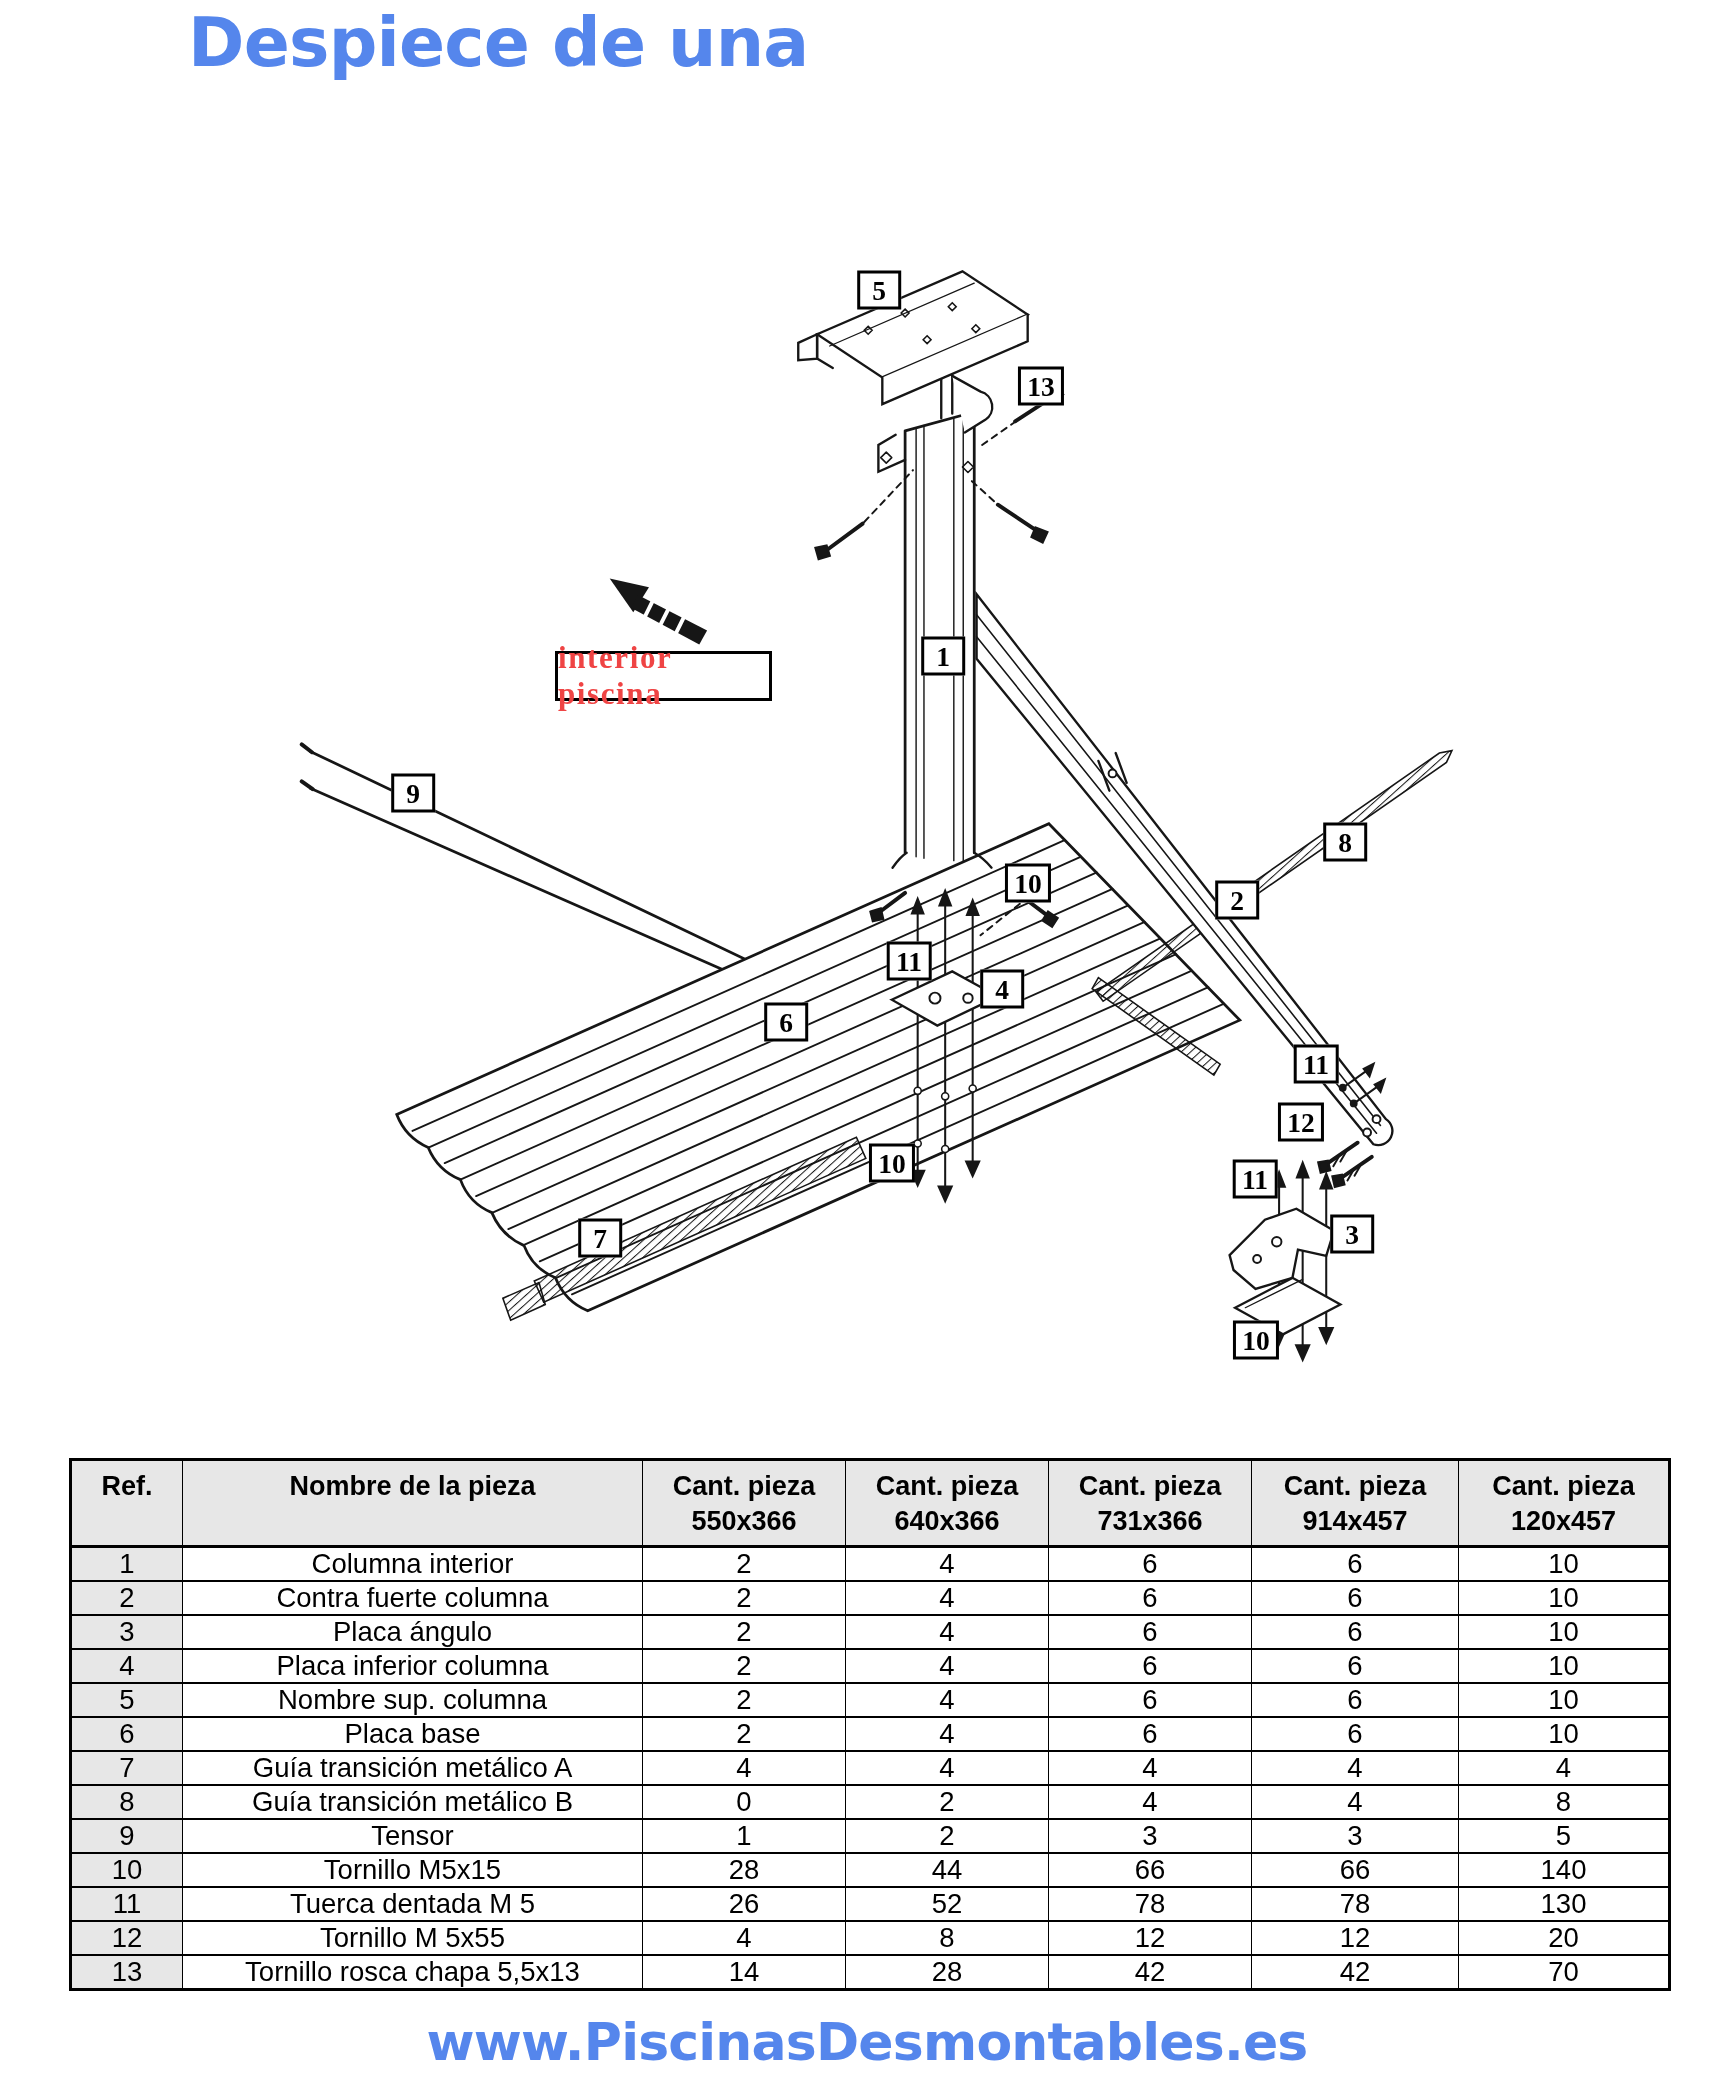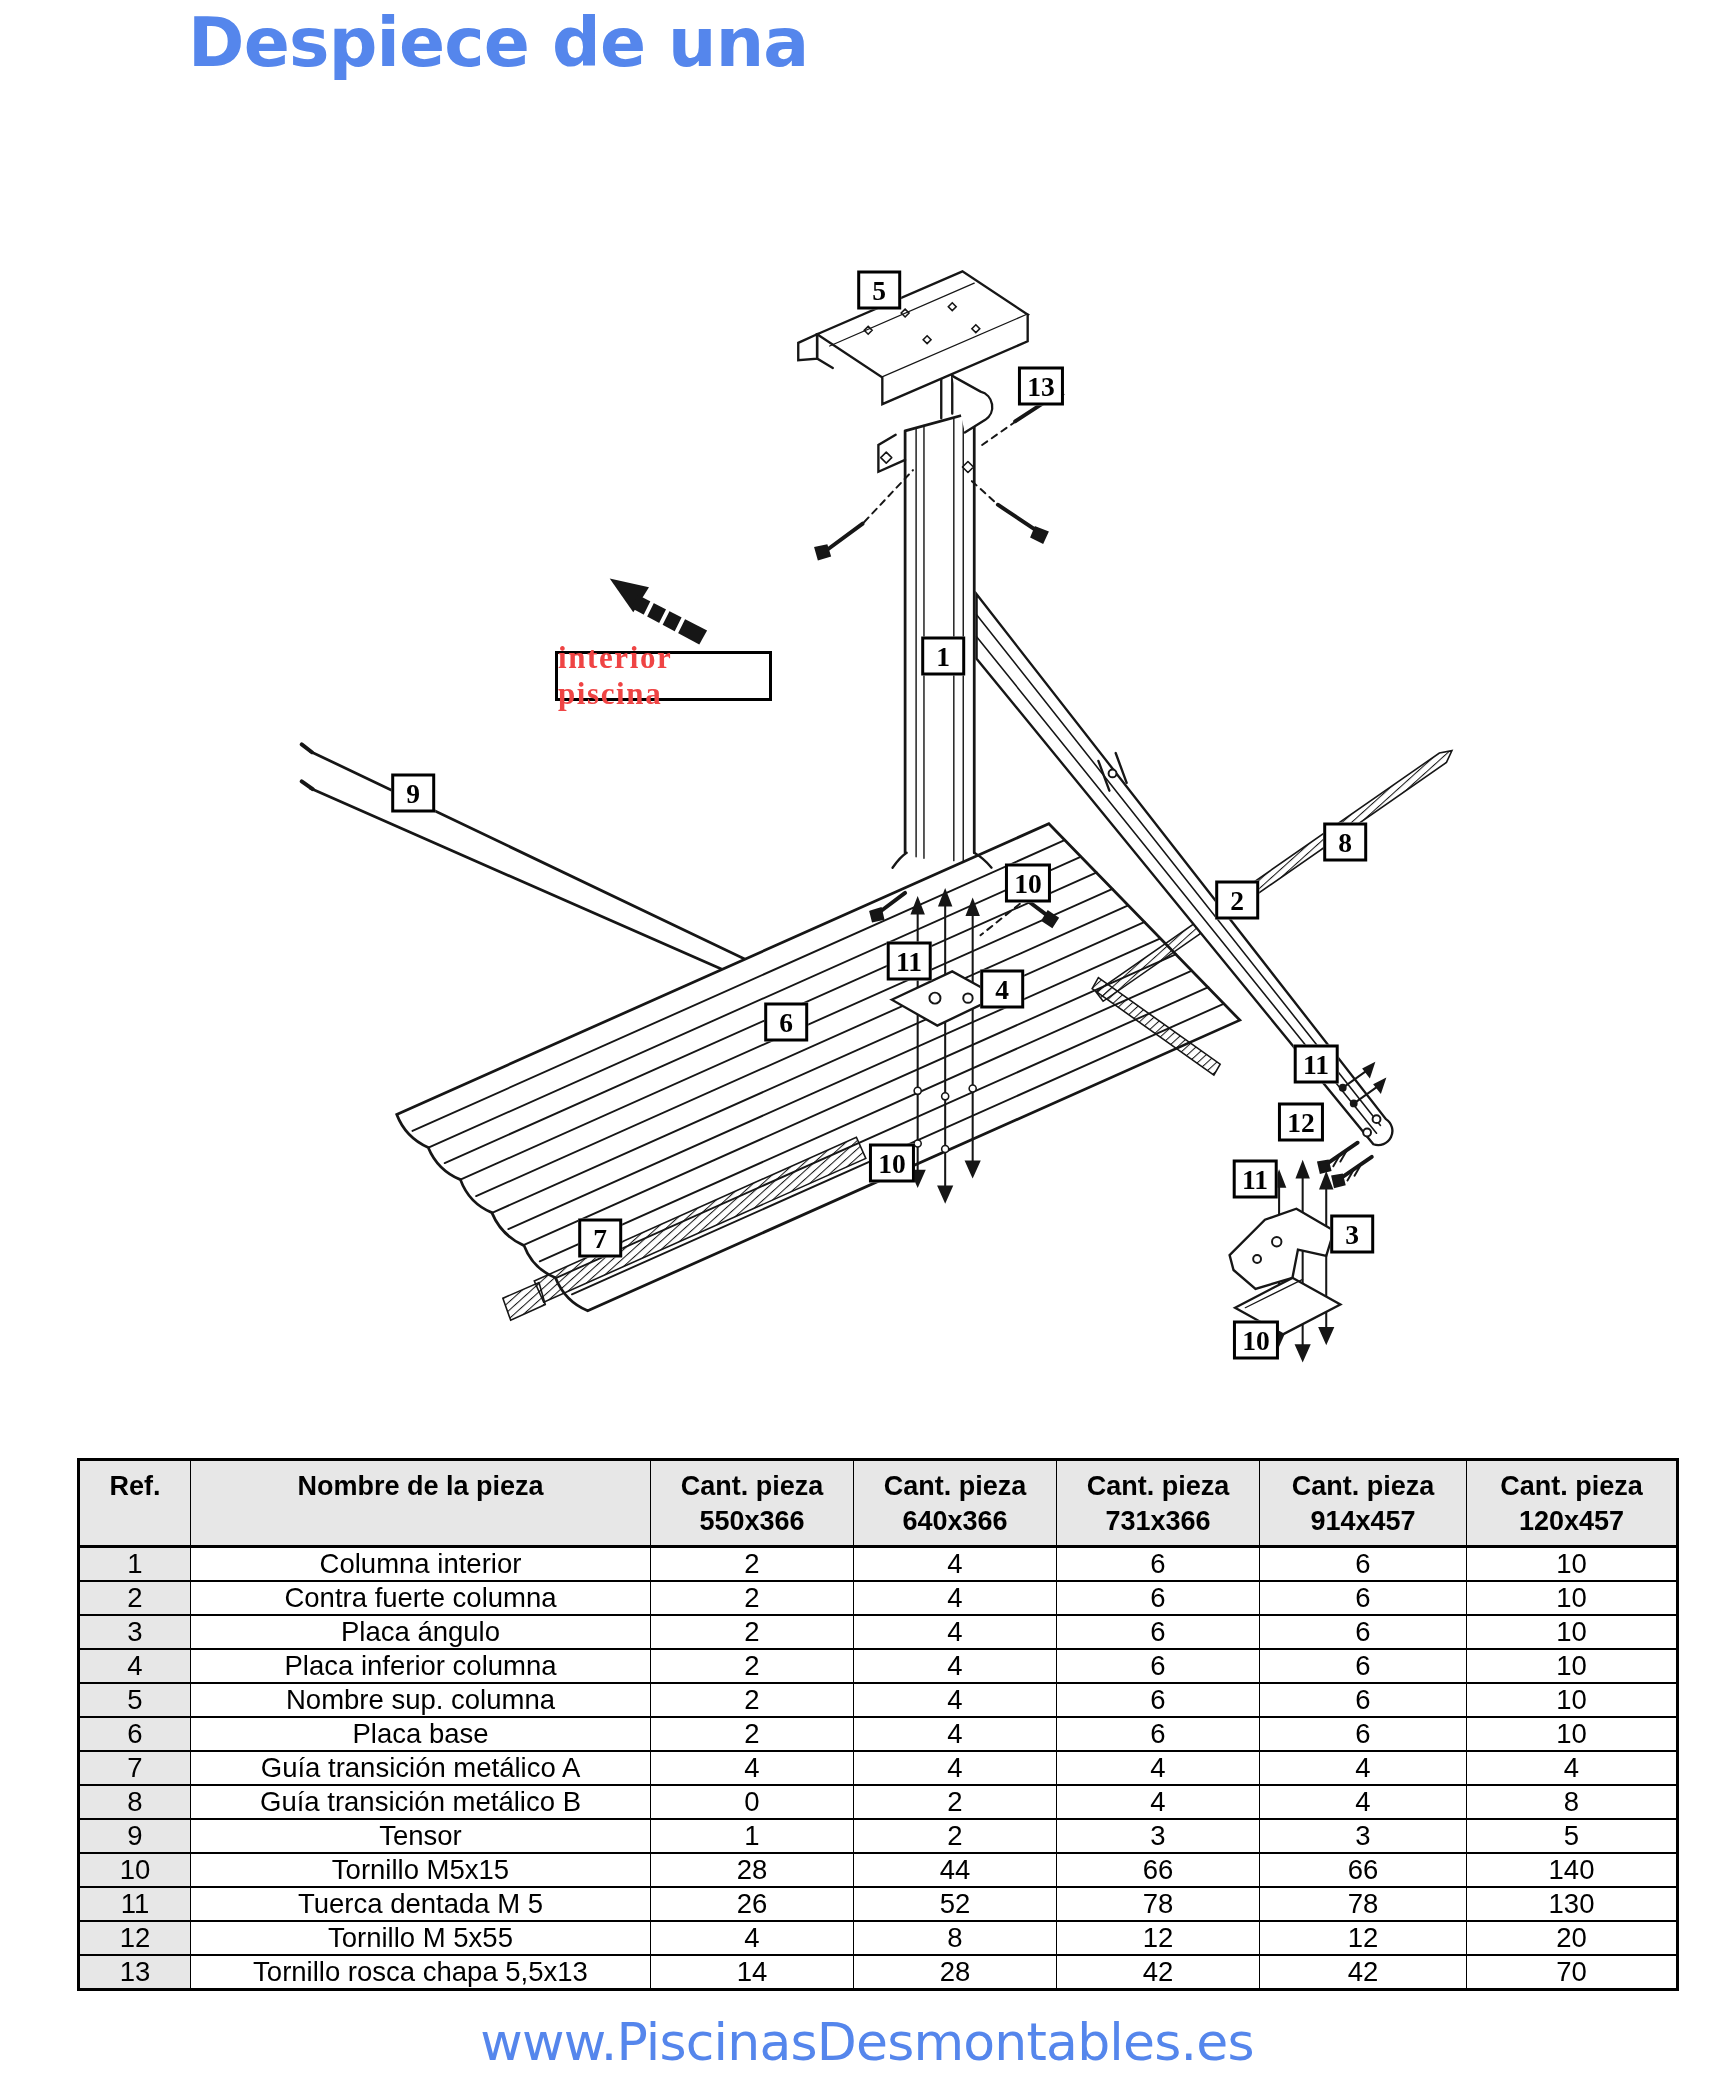--- a/index.html
+++ b/index.html
@@ -20,32 +20,32 @@
            padding:0 6.3px;display:flex;align-items:center;justify-content:center;
            font-family:"Liberation Serif",serif;font-weight:bold;font-size:27.5px;color:#000;}
   .interior-box{position:absolute;left:555px;top:651px;width:211px;height:44px;
                 border:3.1px solid #000;background:#fff;display:flex;align-items:center;
                 justify-content:center;font-family:"Liberation Serif",serif;
                 font-weight:bold;font-size:31px;letter-spacing:1.6px;color:#ef4444;}
 
   
   .table-wrap{position:absolute;left:69px;top:1458px;}
   table.parts{border-collapse:collapse;table-layout:fixed;width:1597px;
-              border:3.1px solid #000;margin-left:8px;}
+              border:3.1px solid #000;}
   table.parts th{border:1.6px solid #000;border-bottom:3.1px solid #000;background:#e7e7e7;
                  font-weight:bold;font-size:27px;line-height:35px;vertical-align:top;
                  padding:7.9px 3.1px 6.3px 3.1px;text-align:center;color:#000;}
   table.parts td{border:1.6px solid #000;border-top-width:2.4px;height:32px;font-size:27.5px;
                  text-align:center;vertical-align:middle;padding:0 3.1px;color:#000;
                  white-space:nowrap;overflow:hidden;}
   table.parts td.ref-cell{background:#e7e7e7;}
 
   
   .footer{position:absolute;left:0;top:2012px;width:1734px;text-align:center;
-          color:var(--accent,#5586ec);font-weight:normal;font-size:52px;
+          color:var(--accent,#5586ec);font-weight:bold;font-size:52px;
           font-family:"DejaVu Sans",sans-serif;letter-spacing:-0.8px;}
 </style>
 </head>
 <body>
 
 <div class="page">
 
   <svg class="diagram" width="1734" height="1462" viewBox="0 0 2207 1860" fill="none" stroke="#161616" stroke-width="3" stroke-linecap="round">
     <defs>
       <pattern id="hatch" patternUnits="userSpaceOnUse" width="8" height="8" patternTransform="rotate(48)">

